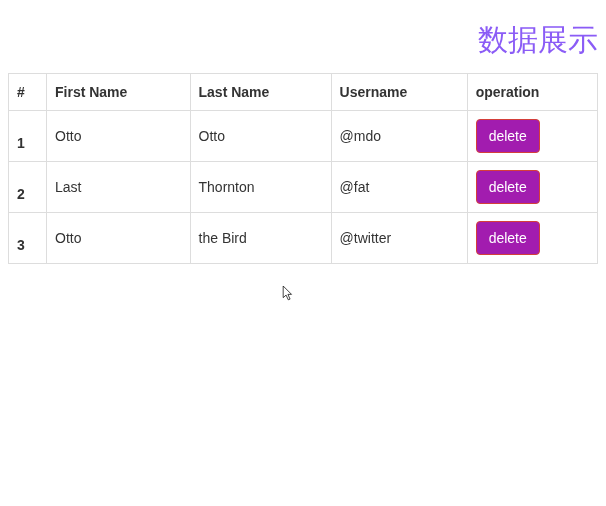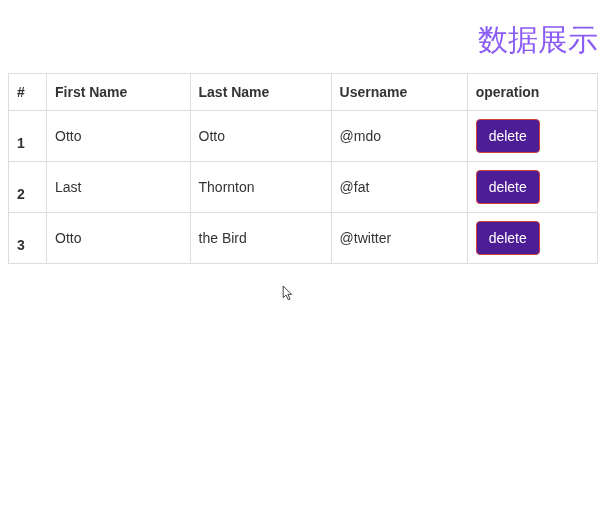--- a/index.html
+++ b/index.html
@@ -47,21 +47,21 @@
     }
     .btn-danger {
       display: inline-block;
       font-size: 14px;
       font-weight: 400;
       line-height: 1.42857143;
       text-align: center;
       white-space: nowrap;
       vertical-align: middle;
       cursor: pointer;
-      background-color: #4c1d95;
+      background-color: #a21caf;
       border: 1px solid #d43f3a;
       color: #fff;
       padding: 6px 12px;
       border-radius: 4px;
       user-select: none;
     }
     .cursor {
       position: absolute;
       left: 281px;
       top: 286px;

